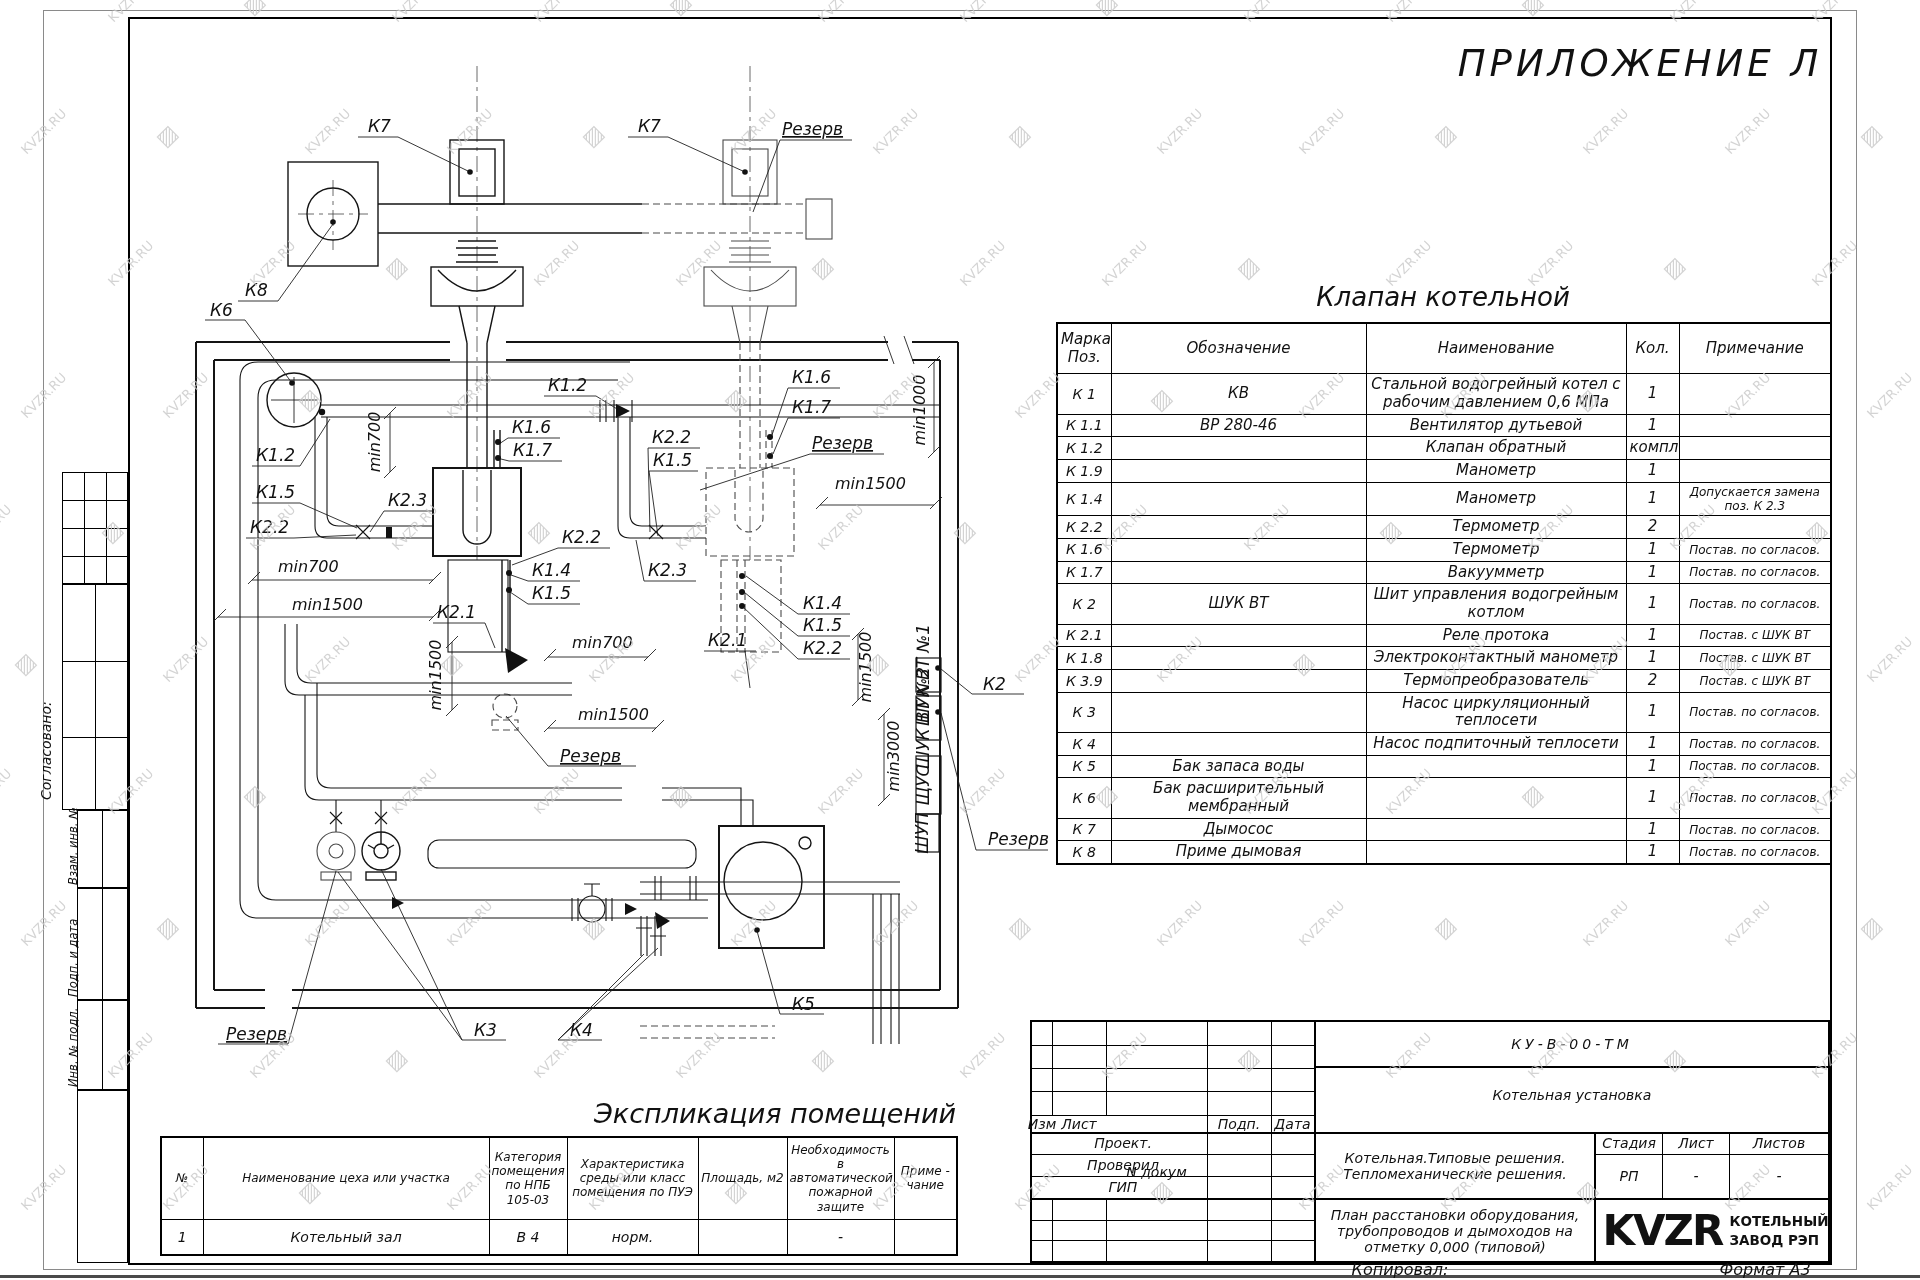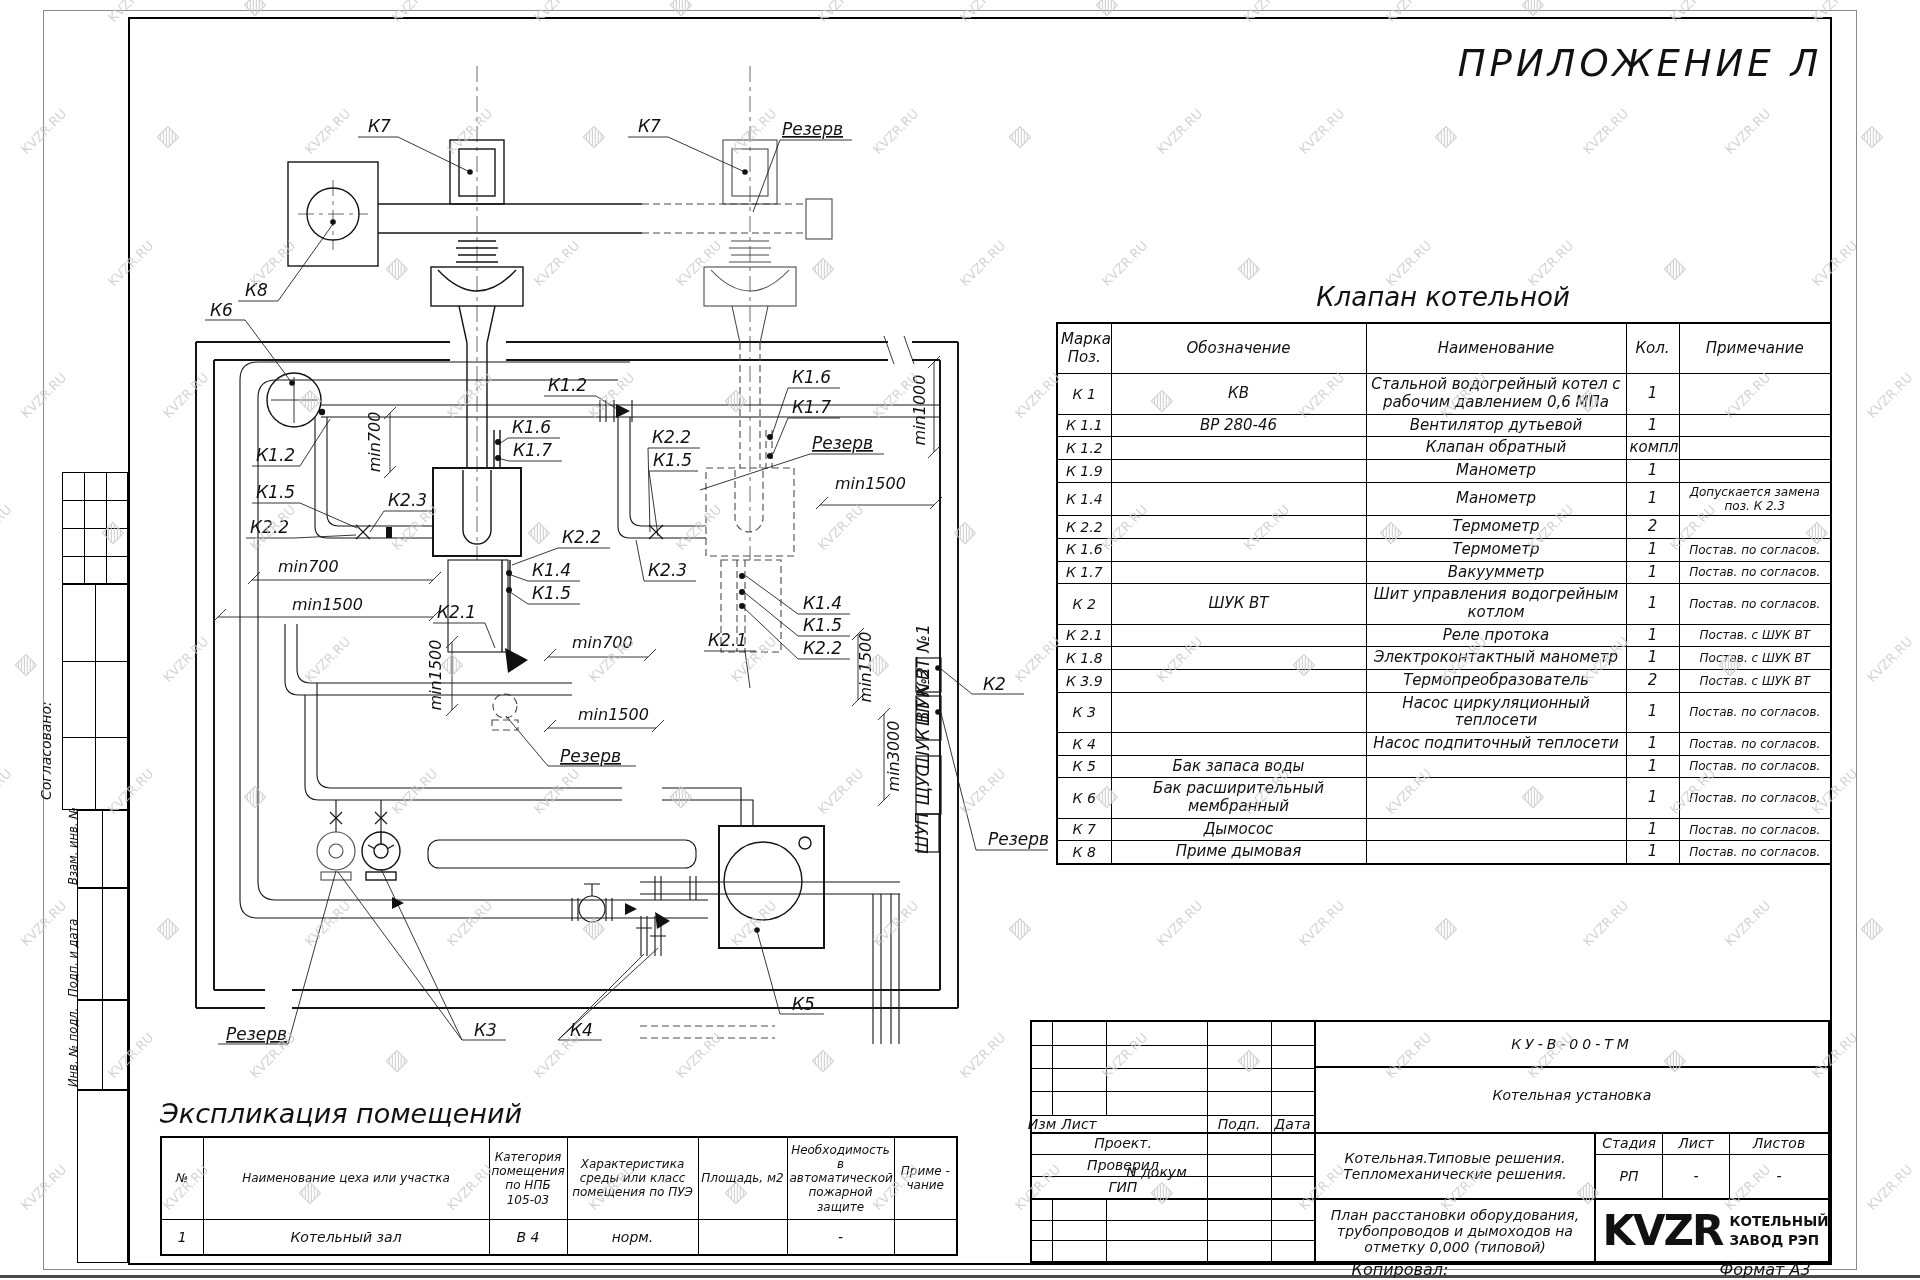--- a/index.html
+++ b/index.html
@@ -12,21 +12,21 @@
   .bottom-scan-edge{position:absolute;left:0;top:1275px;width:1920px;height:3px;background:#4a4a4a;}
   
   #wm{position:absolute;left:0;top:0;width:1920px;height:1280px;pointer-events:none;z-index:50;}
   .wm{position:absolute;transform:rotate(-45deg);font:13px "DejaVu Sans",sans-serif;color:#c9c9c9;opacity:.8;white-space:nowrap;}
   .wm-glyph{font-size:21px;}
   
   .applique{position:absolute;left:1440px;top:42px;width:400px;text-align:center;
             font:italic 37px "DejaVu Sans",sans-serif;letter-spacing:4px;}
   .comp-title{position:absolute;left:1056px;top:282px;width:774px;text-align:center;
               font:italic 26px "DejaVu Sans",sans-serif;}
-  .expl-title{position:absolute;left:160px;top:1098px;width:796px;text-align:left;
+  .expl-title{position:absolute;left:160px;top:1098px;width:796px;text-align:right;
               font:italic 27px "DejaVu Sans",sans-serif;}
   
   table.draw{border-collapse:collapse;table-layout:fixed;background:transparent;}
   table.draw th,table.draw td{border:1px solid #000;text-align:center;vertical-align:middle;
       font:italic 15px "DejaVu Sans",sans-serif;line-height:1.18;padding:2px 3px;overflow:hidden;}
   #comp-table{position:absolute;left:1056px;top:322px;width:774px;border:2px solid #000;}
   #comp-table th{font-size:15px;padding:7px 3px;}
   #comp-table td:nth-child(5){font-size:12px;}
   #comp-table td:nth-child(1){font-size:14px;}
   #expl-table{position:absolute;left:160px;top:1136px;width:796px;border:2px solid #000;}

